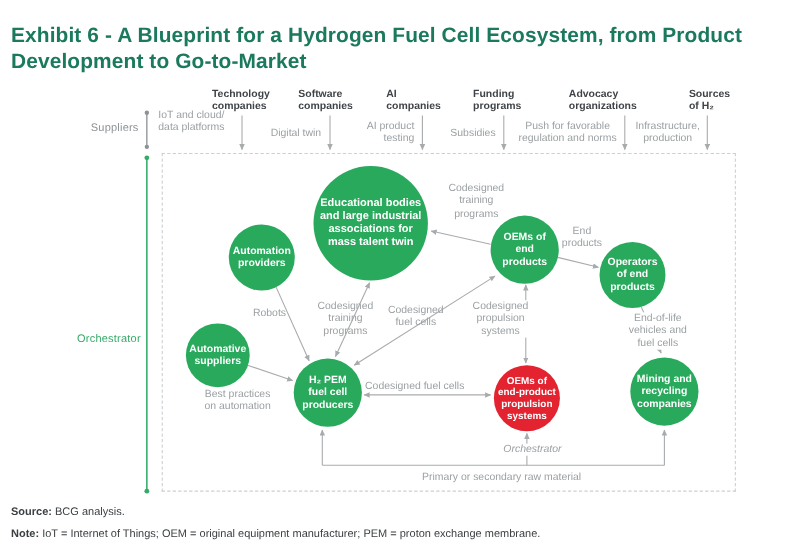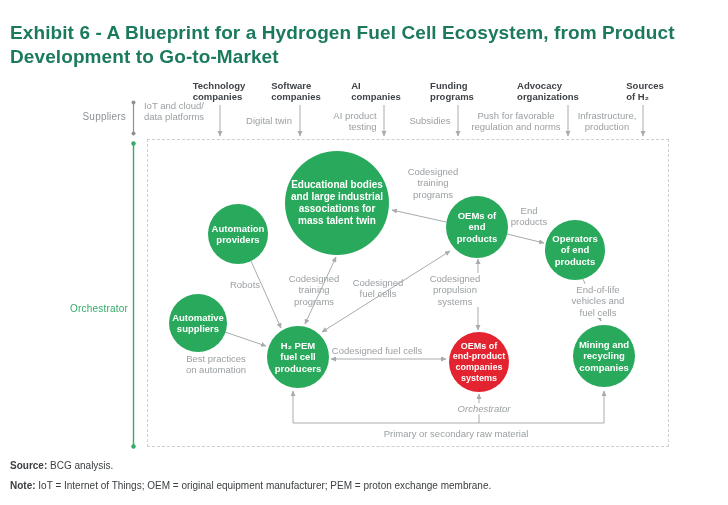--- a/index.html
+++ b/index.html
@@ -144,21 +144,21 @@
   <div class="abs circle fs95 pre" style="left:545px;top:220px;width:60px;height:60px;">Operators
 of end
 products</div>
   <div class="abs circle fs95 pre" style="left:169px;top:294px;width:58px;height:58px;">Automative
 suppliers</div>
   <div class="abs circle fs95 pre" style="left:267px;top:326px;width:62px;height:62px;">H₂ PEM
 fuel cell
 producers</div>
   <div class="abs circle red fs9 pre" style="left:449px;top:332px;width:60px;height:60px;">OEMs of
 end-product
-companies
+propulsion
 systems</div>
   <div class="abs circle fs95 pre" style="left:573px;top:325px;width:62px;height:62px;">Mining and
 recycling
 companies</div>
 
   <div class="abs footer" style="left:10px;top:459px;text-align:center;">
     <b>Source:</b><span> BCG analysis.</span>
   </div>
   <div class="abs footer" style="left:10px;top:479px;">
     <b>Note:</b><span> IoT = Internet of Things; OEM = original equipment manufacturer; PEM = proton exchange membrane.</span>

